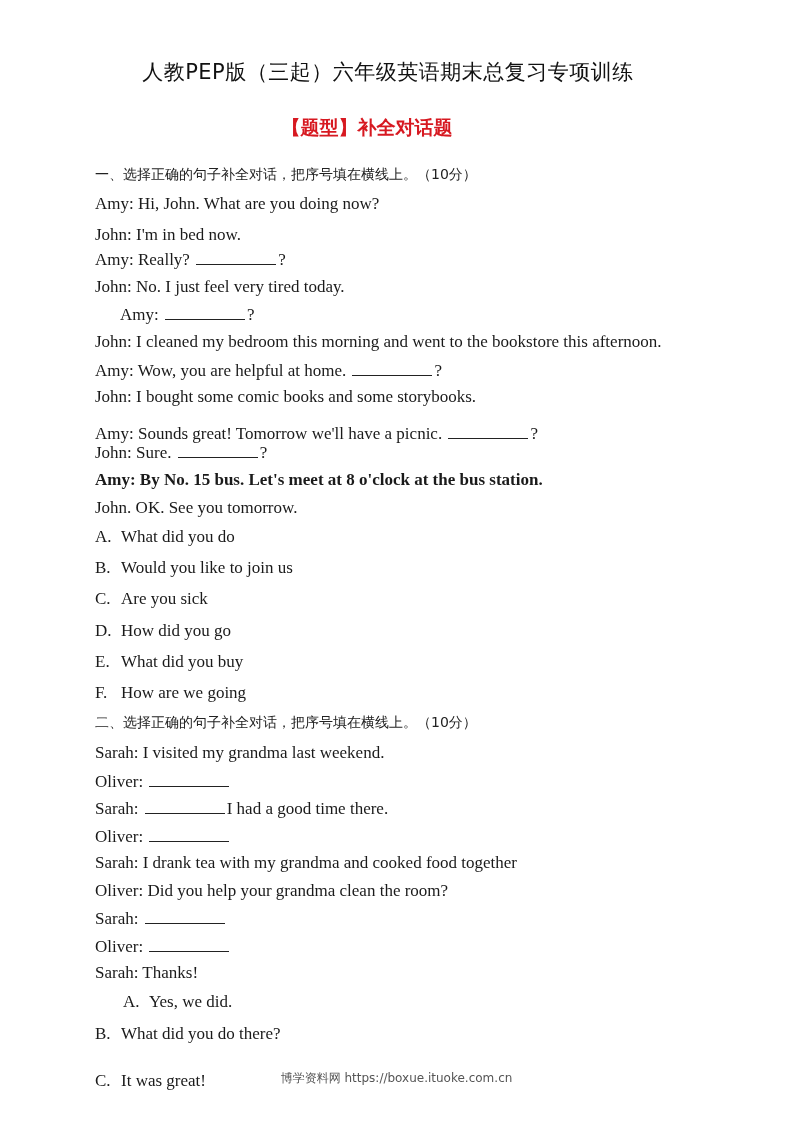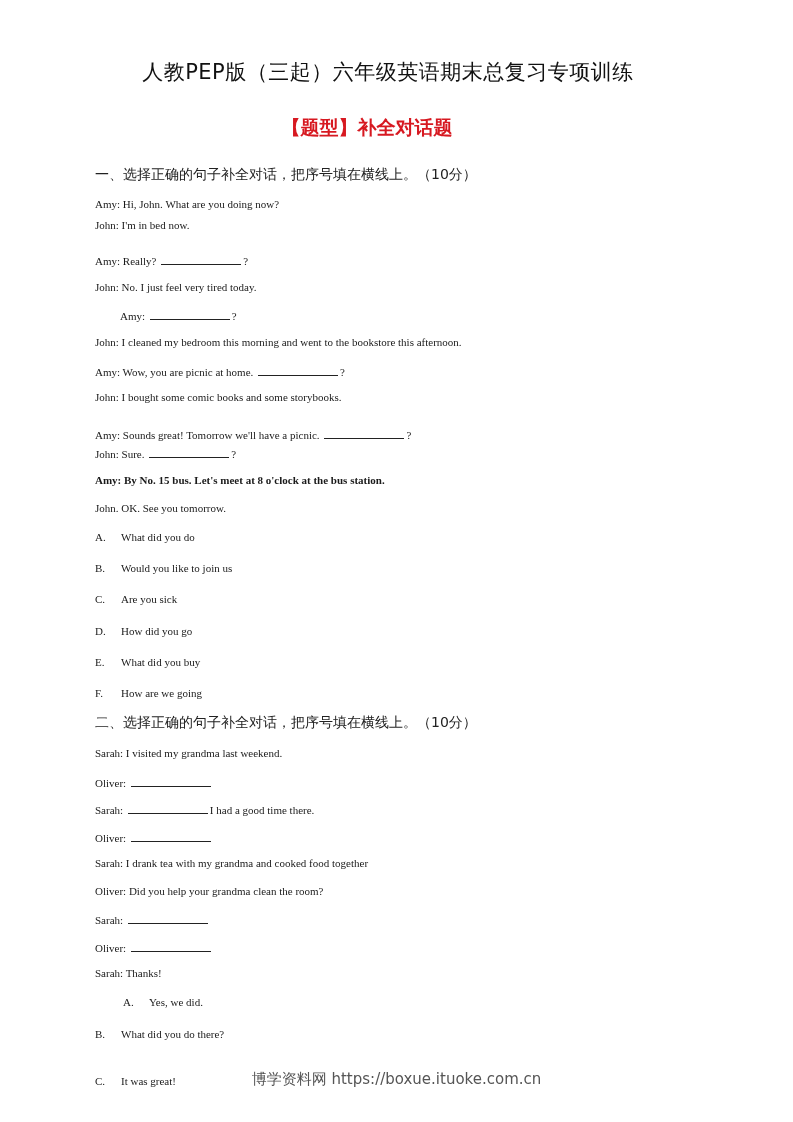--- a/index.html
+++ b/index.html
@@ -14,51 +14,51 @@
       font-family: "DejaVu Sans", "Liberation Sans", sans-serif; font-weight: normal;
       color: #111;
     }
     .subtitle {
       position: absolute; left: 0; top: 115px; width: 734px;
       text-align: center; font-size: 19px; font-weight: bold;
       font-family: "DejaVu Sans", "Liberation Sans", sans-serif;
       color: #d71921;
     }
     .line {
-      position: absolute; left: 95px; font-size: 11px; white-space: nowrap; line-height: 18px;
+      position: absolute; left: 95px; font-size: 17px; white-space: nowrap; line-height: 18px;
     }
     .heading {
       font-family: "DejaVu Sans", "Liberation Sans", sans-serif; font-size: 14px; color: #222;
     }
     .blank {
       display: inline-block; width: 80px; border-bottom: 1px solid #222; height: 14px;
       vertical-align: baseline; margin: 0 2px;
     }
     .opt-letter { display: inline-block; width: 26px; }
     .footer {
       position: absolute; left: 0; top: 1070px; width: 793px; text-align: center;
-      font-family: "DejaVu Sans", "Liberation Sans", sans-serif; font-size: 15px; color: #555;
+      font-family: "DejaVu Sans", "Liberation Sans", sans-serif; font-size: 12px; color: #555;
     }
   </style>
 </head>
 <body>
 
 <div class="title">人教PEP版（三起）六年级英语期末总复习专项训练</div>
 <div class="subtitle">【题型】补全对话题</div>
 
 <div class="line heading" style="top:165px">一、选择正确的句子补全对话，把序号填在横线上。（10分）</div>
 
 <div id="s1-dialogue">
     <div class="line" style="top: 195px;"><span>Amy: Hi, John. What are you doing now?</span><span></span></div>
-    <div class="line" style="top: 216px;"><span>John: I'm in bed now.</span><span></span></div>
+    <div class="line" style="top: 226px;"><span>John: I'm in bed now.</span><span></span></div>
     <div class="line" style="top: 250.2px;"><span>Amy: Really?</span> <span class="blank"></span><span>?</span></div>
     <div class="line" style="top: 277.8px;"><span>John: No. I just feel very tired today.</span><span></span></div>
     <div class="line" style="top: 305.4px; margin-left: 25px;"><span>Amy:</span> <span class="blank"></span><span>?</span></div>
     <div class="line" style="top: 333px;"><span>John: I cleaned my bedroom this morning and went to the bookstore this afternoon.</span><span></span></div>
-    <div class="line" style="top: 360.6px;"><span>Amy: Wow, you are picnic at home.</span> <span class="blank"></span><span>?</span></div>
+    <div class="line" style="top: 360.6px;"><span>Amy: Wow, you are helpful at home.</span> <span class="blank"></span><span>?</span></div>
     <div class="line" style="top: 388.2px;"><span>John: I bought some comic books and some storybooks.</span><span></span></div>
     <div class="line" style="top: 415.8px; margin-top: 8px;"><span>Amy: Sounds great! Tomorrow we'll have a picnic.</span> <span class="blank"></span><span>?</span></div>
     <div class="line" style="top: 443.4px;"><span>John: Sure.</span> <span class="blank"></span><span>?</span></div>
     <div class="line" style="top: 471px; font-weight: bold;"><span>Amy: By No. 15 bus. Let's meet at 8 o'clock at the bus station.</span><span></span></div>
     <div class="line" style="top: 498.6px;"><span>John. OK. See you tomorrow.</span><span></span></div>
   </div>
 <div id="s1-options">
     <div class="line" style="top: 528px;"><span class="opt-letter">A.</span><span>What did you do</span></div>
     <div class="line" style="top: 559.2px;"><span class="opt-letter">B.</span><span>Would you like to join us</span></div>
     <div class="line" style="top: 590.4px;"><span class="opt-letter">C.</span><span>Are you sick</span></div>

